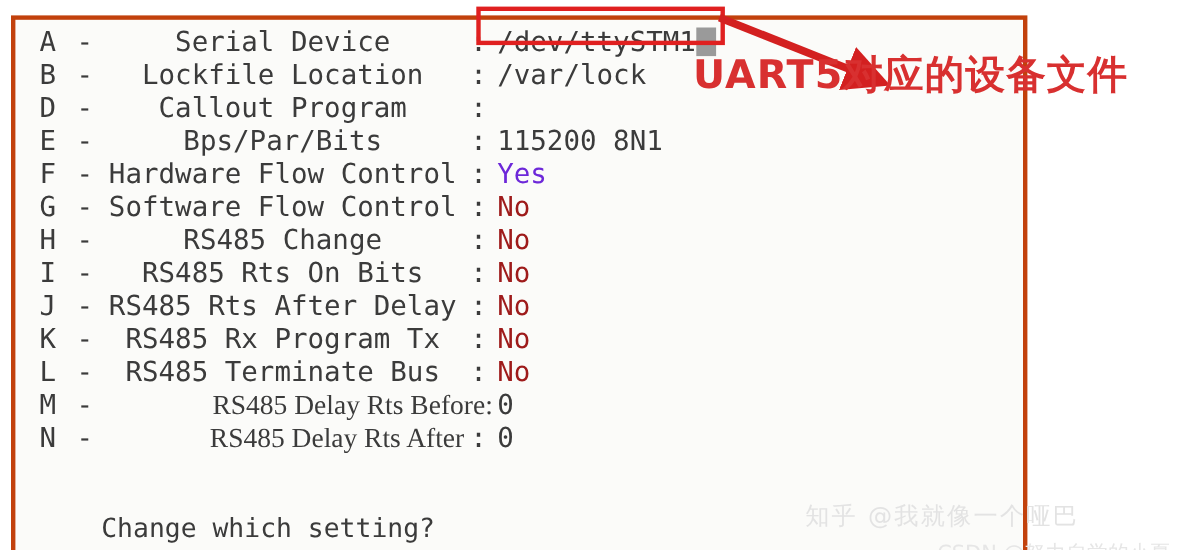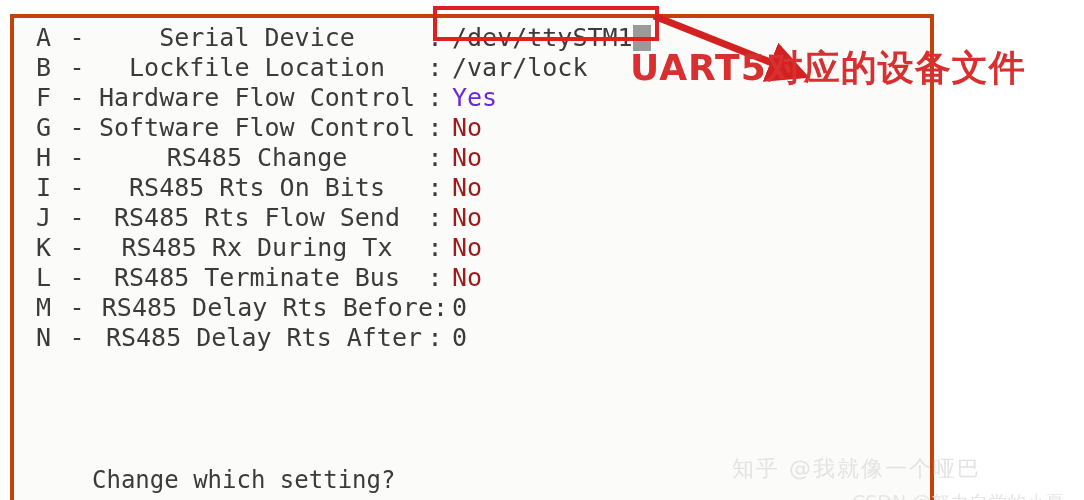--- a/index.html
+++ b/index.html
@@ -72,21 +72,21 @@
     text-align: center;
   }
   .row .value {
     display: inline-block;
     white-space: pre;
     padding-left: 4px;
   }
 
   
   .label.c { text-align: center; }
-  .label.r { text-align: right; }
+  .label.r { text-align: right; font-family: Liberation Serif, serif; }
 
   .value.yes  { color: #6d28d9; }
   .value.no   { color: #9e1b1b; }
   .value.plain{ color: #3b3b3b; }
 
   
   .row.tight .label { width: 356px; text-align: right; }
 
   
   .cursor-block {
@@ -167,26 +167,28 @@
 </head>
 <body>
 
 <div id="screen">
 
   <div class="term-frame">
 
     <div class="menu" id="menu-list">
         <div class="row"><span class="key">A</span><span class="dash">-</span><span class="label c">Serial Device</span><span class="colon">:</span><span class="value plain">/dev/ttySTM1</span><span class="cursor-block"></span></div>
         <div class="row"><span class="key">B</span><span class="dash">-</span><span class="label c">Lockfile Location</span><span class="colon">:</span><span class="value plain">/var/lock</span></div>
+        <div class="row"><span class="key">D</span><span class="dash">-</span><span class="label c">Callout Program</span><span class="colon">:</span><span class="value plain"></span></div>
+        <div class="row"><span class="key">E</span><span class="dash">-</span><span class="label c">Bps/Par/Bits</span><span class="colon">:</span><span class="value plain">115200 8N1</span></div>
         <div class="row"><span class="key">F</span><span class="dash">-</span><span class="label c">Hardware Flow Control</span><span class="colon">:</span><span class="value yes">Yes</span></div>
         <div class="row"><span class="key">G</span><span class="dash">-</span><span class="label c">Software Flow Control</span><span class="colon">:</span><span class="value no">No</span></div>
         <div class="row"><span class="key">H</span><span class="dash">-</span><span class="label c">RS485 Change</span><span class="colon">:</span><span class="value no">No</span></div>
         <div class="row"><span class="key">I</span><span class="dash">-</span><span class="label c">RS485 Rts On Bits</span><span class="colon">:</span><span class="value no">No</span></div>
-        <div class="row"><span class="key">J</span><span class="dash">-</span><span class="label c">RS485 Rts Flow Send</span><span class="colon">:</span><span class="value no">No</span></div>
-        <div class="row"><span class="key">K</span><span class="dash">-</span><span class="label c">RS485 Rx During Tx</span><span class="colon">:</span><span class="value no">No</span></div>
+        <div class="row"><span class="key">J</span><span class="dash">-</span><span class="label c">RS485 Rts After Delay</span><span class="colon">:</span><span class="value no">No</span></div>
+        <div class="row"><span class="key">K</span><span class="dash">-</span><span class="label c">RS485 Rx Program Tx</span><span class="colon">:</span><span class="value no">No</span></div>
         <div class="row"><span class="key">L</span><span class="dash">-</span><span class="label c">RS485 Terminate Bus</span><span class="colon">:</span><span class="value no">No</span></div>
         <div class="row tight"><span class="key">M</span><span class="dash">-</span><span class="label r">RS485 Delay Rts Before:</span><span class="value plain">0</span></div>
         <div class="row"><span class="key">N</span><span class="dash">-</span><span class="label r">RS485 Delay Rts After</span><span class="colon">:</span><span class="value plain">0</span></div>
       </div>
 
     <div class="prompt">Change which setting?</div>
 
     <div class="wm-zhihu">知乎 @我就像一个哑巴</div>
     <div class="wm-csdn">CSDN @努力自学的小夏</div>
   </div>

